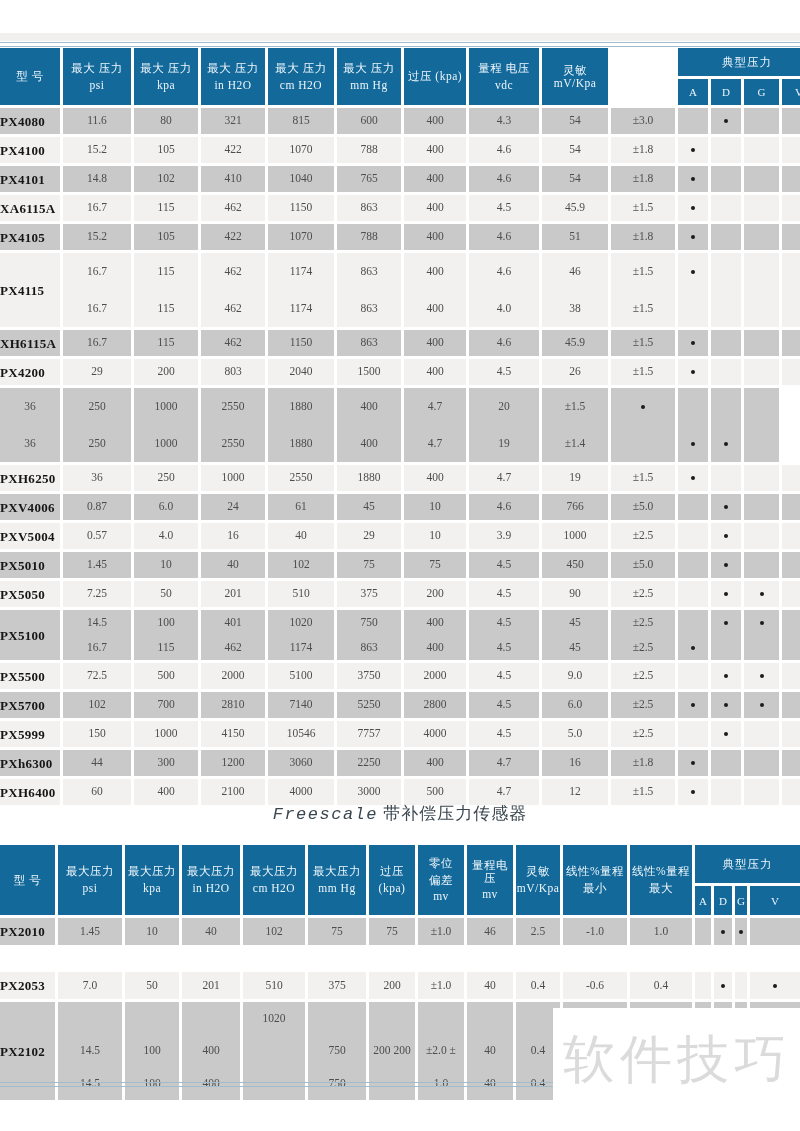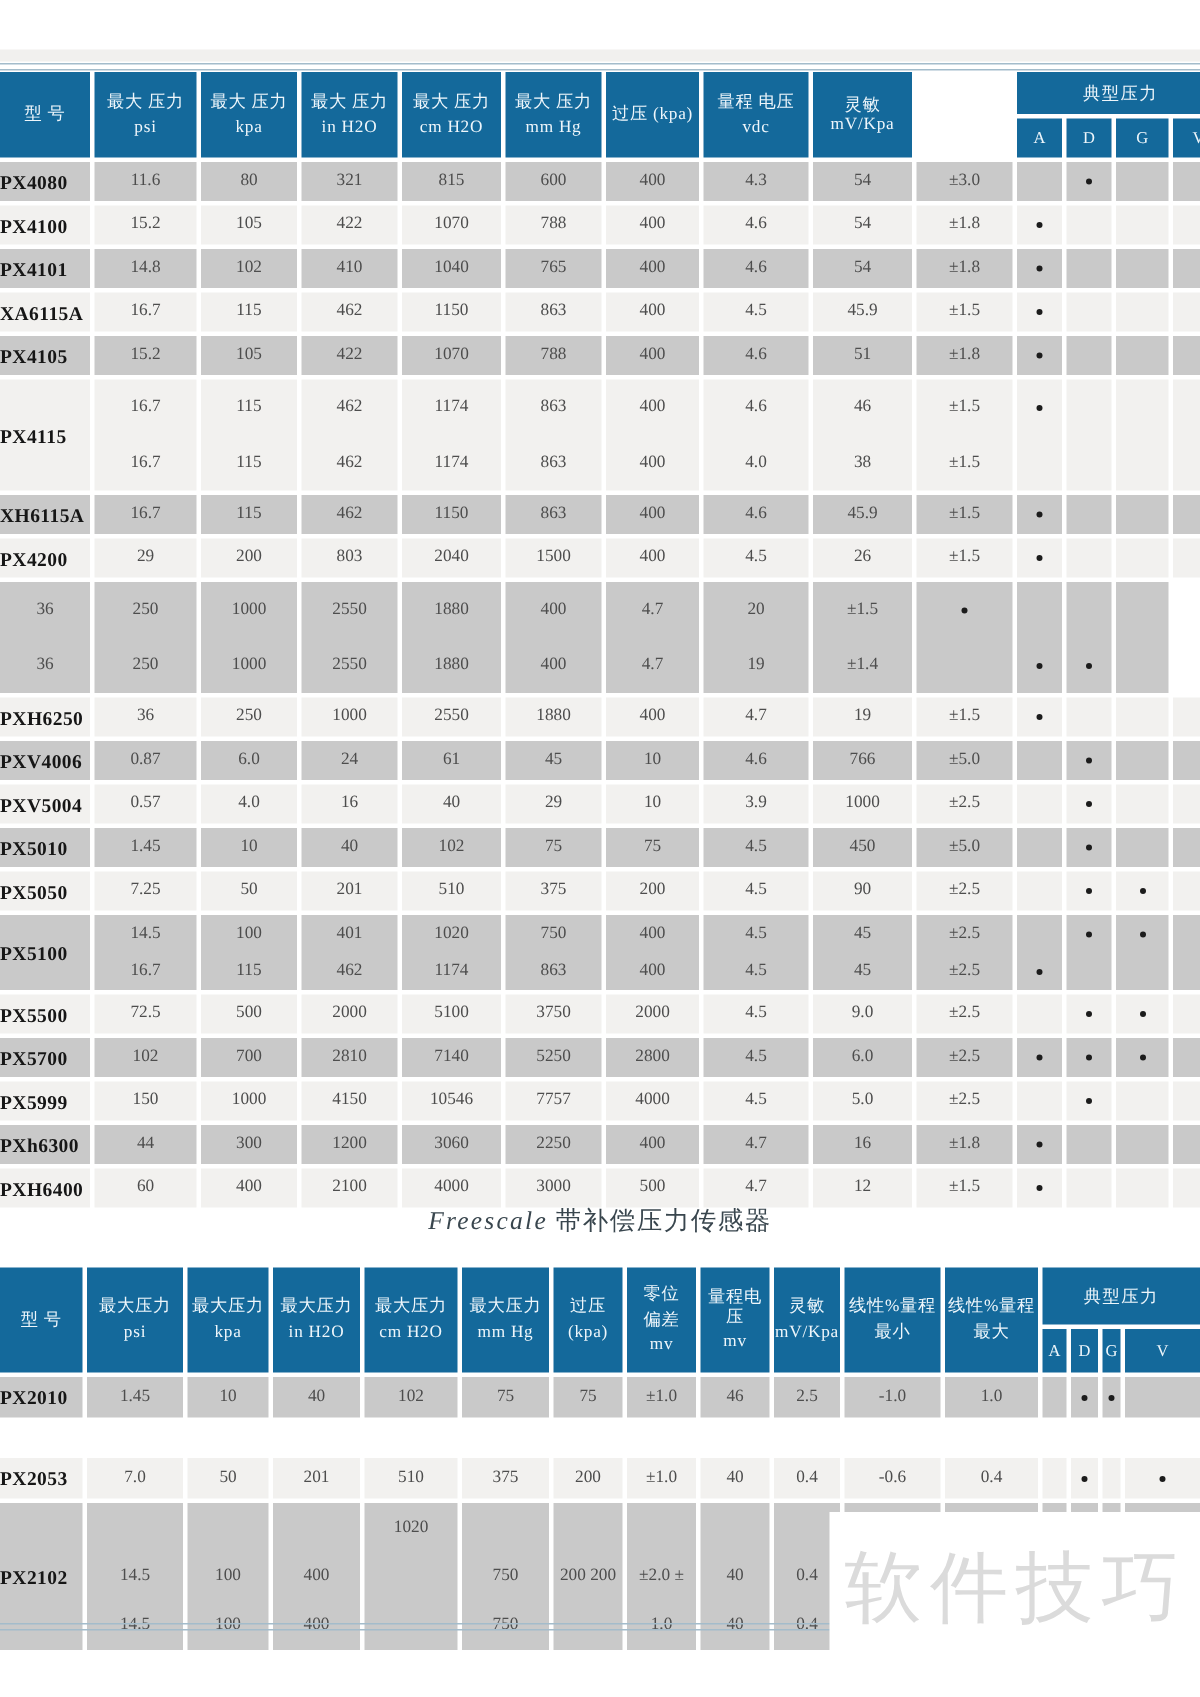--- a/index.html
+++ b/index.html
@@ -49,21 +49,21 @@
         font-size:11.5px;color:var(--num_text);line-height:1;}
   .gray .cell{background:var(--row_gray);}
   .light .cell{background:var(--row_light);}
   .cell.model{align-items:flex-start;color:var(--model_text);font-size:13px;
               font-weight:bold;letter-spacing:0.3px;}
   .vline,.slot{flex:1;display:flex;align-items:center;justify-content:center;width:100%;}
   .dot{width:4px;height:4px;border-radius:50%;background:#1c1c1c;}
 
   .mid-title{position:absolute;left:0;top:802px;width:100%;text-align:center;
              color:#39464e;font-size:17px;letter-spacing:1px;}
-  .mid-title .brand{font-style:italic;font-family:Liberation Serif, serif;letter-spacing:1.5px;}
+  .mid-title .brand{font-style:italic;font-family:Liberation Mono, monospace;letter-spacing:1.5px;}
 
   .wm-box{position:absolute;left:553px;top:1008px;width:247px;height:129px;background:#ffffff;z-index:5;}
   .wm-text{position:absolute;left:10px;top:26px;font-size:52px;line-height:1;
            color:var(--watermark_gray);letter-spacing:5px;white-space:nowrap;}
 </style>
 </head>
 <body>
 
 <div class="page">
   <div class="band"></div>

